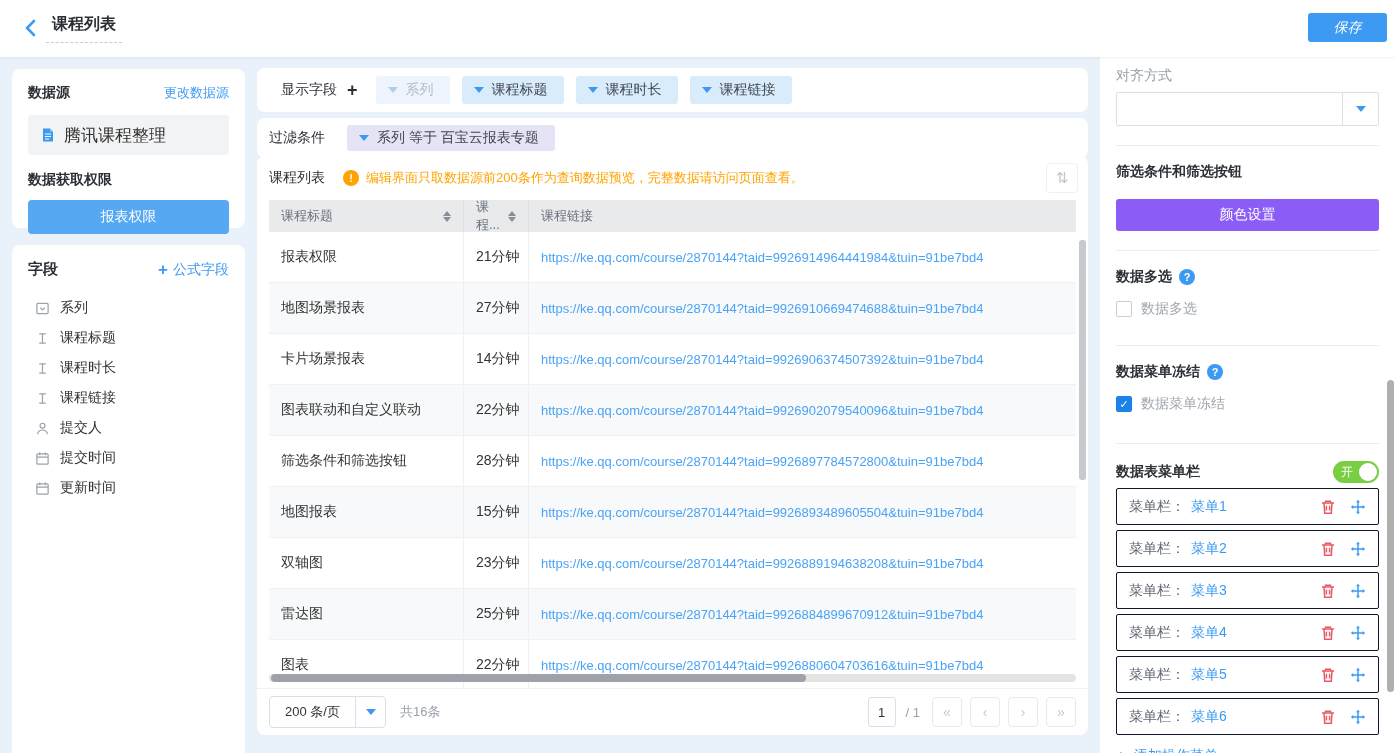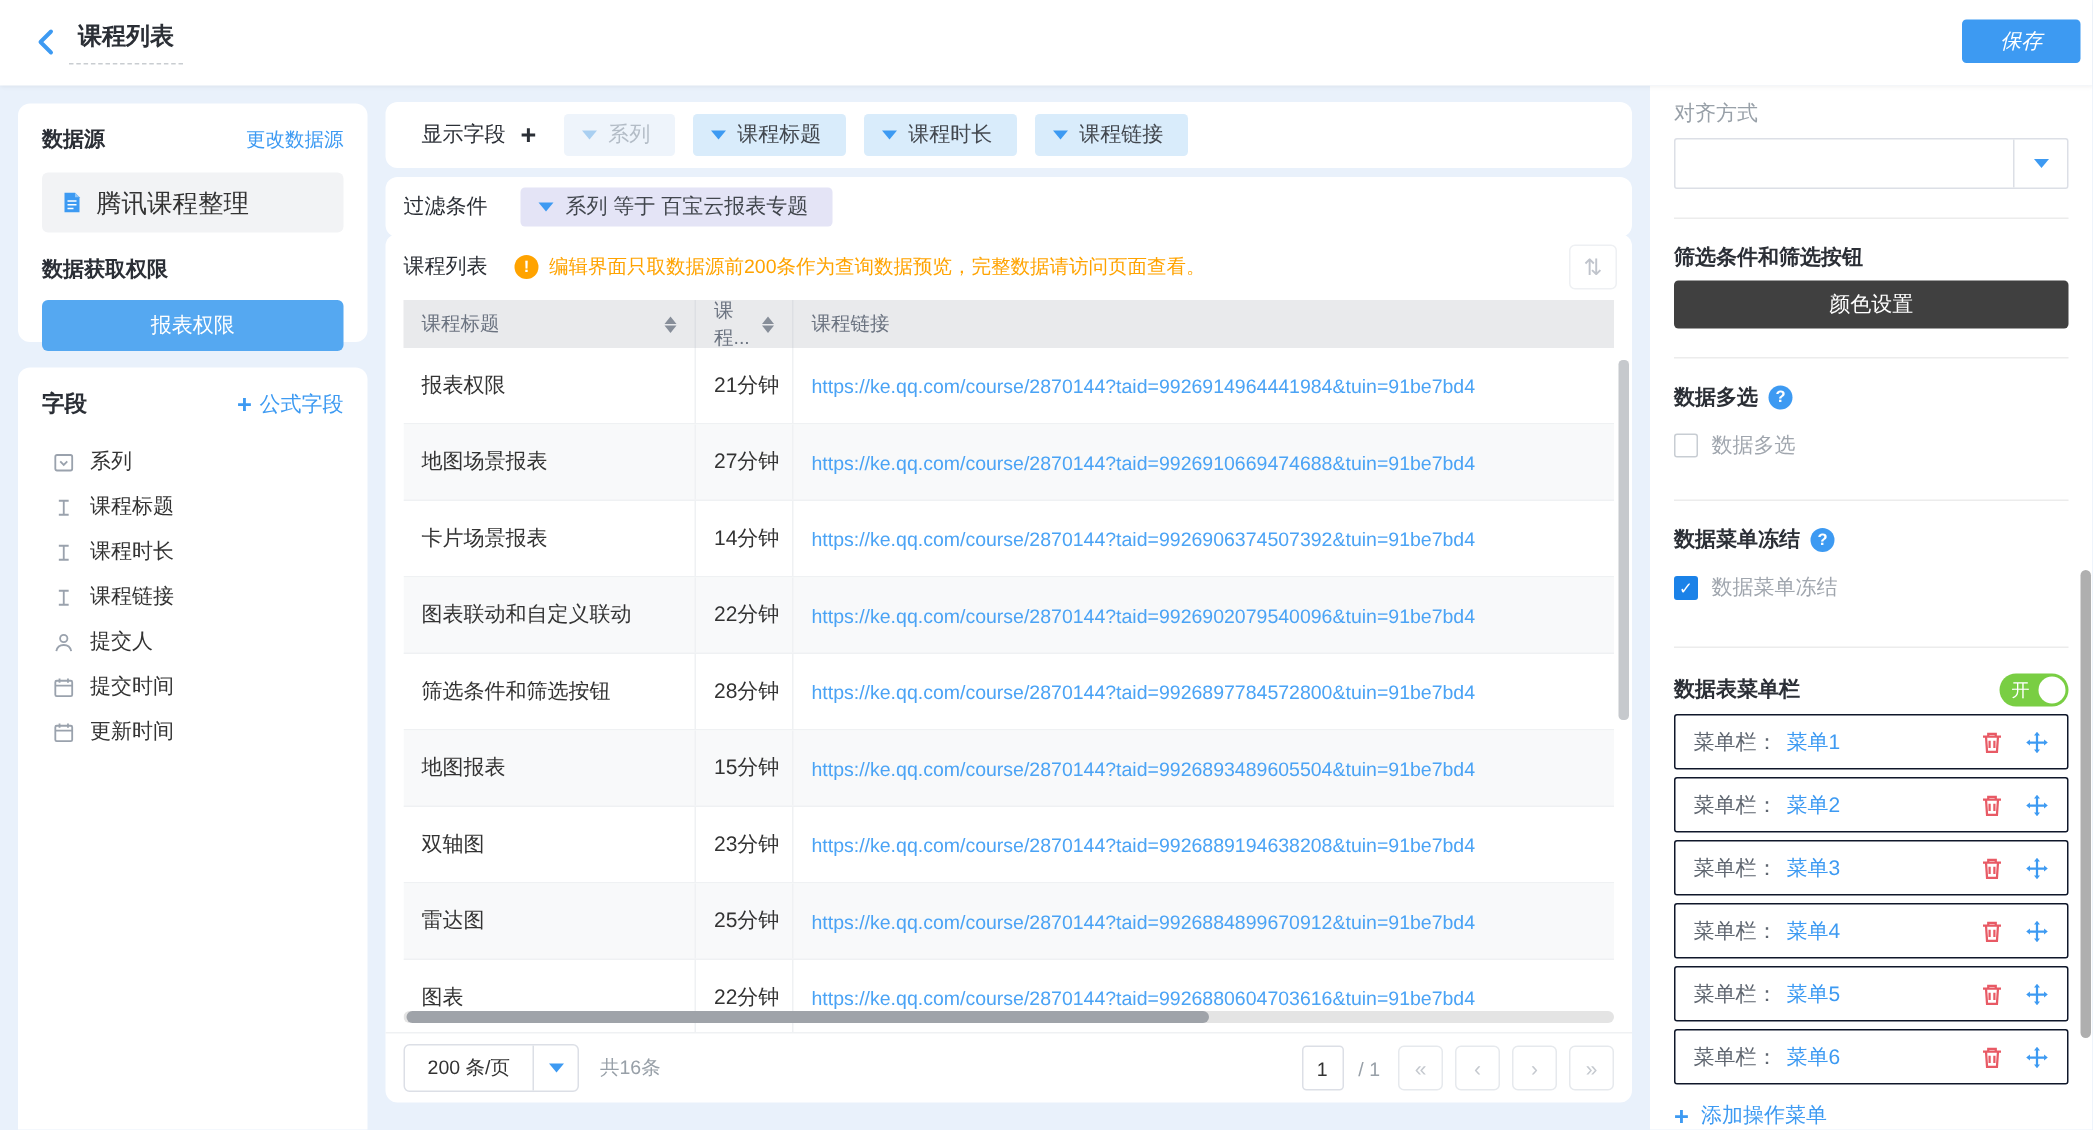--- a/index.html
+++ b/index.html
@@ -82,21 +82,21 @@
 
   
   .rpanel { position:absolute; left:1100px; top:57px; width:295px; height:710px; background:#fff; padding:10px 16px 0 16px; }
   .r-label { color:#98A0A8; font-size:14px; }
   .r-select { margin-top:7px; height:34px; border:1px solid #DCDFE6; border-radius:2px; display:flex; cursor:pointer; background:#fff; }
   .r-select .sp { flex:1; }
   .r-select .arrow-cell { width:36px; border-left:1px solid #DCDFE6; display:flex; align-items:center; justify-content:center; }
   .divider { height:1px; background:#ECECEC; margin:19px 0 0 0; }
   .r-title { margin-top:17px; font-weight:bold; font-size:14px; color:#2b2f36; display:flex; align-items:center; gap:7px; }
   .q-icon { width:16px; height:16px; border-radius:50%; background:#3D9AF2; color:#fff; font-size:11px; font-weight:bold; display:flex; align-items:center; justify-content:center; cursor:pointer; }
-  .btn-color { display:block; width:100%; height:32px; margin-top:6px; background:#404040; color:#fff; border:none; border-radius:3px; font-size:14px; cursor:pointer; }
+  .btn-color { display:block; width:100%; height:32px; margin-top:18px; background:#8b5cf6; color:#fff; border:none; border-radius:3px; font-size:14px; cursor:pointer; }
   .check-row { margin-top:14px; display:flex; align-items:center; gap:9px; color:#A0A6AE; font-size:14px; cursor:pointer; }
   .cbox { width:16px; height:16px; border:1px solid #C8CDD3; border-radius:2px; background:#fff; }
   .cbox.checked { background:#1B82E8; border-color:#1B82E8; color:#fff; font-size:11px; display:flex; align-items:center; justify-content:center; }
   .menubar-head { margin-top:17px; display:flex; align-items:center; justify-content:space-between; }
   .toggle { width:46px; height:22px; border-radius:11px; background:#79CE43; position:relative; cursor:pointer; }
   .toggle .t-label { position:absolute; left:8px; top:3px; color:#fff; font-size:12px; }
   .toggle .knob { position:absolute; right:2px; top:2px; width:18px; height:18px; border-radius:50%; background:#fff; }
   .menu-item { margin-top:5px; height:37px; border:1px solid #0f172a; border-radius:2px; display:flex; align-items:center; padding:0 12px; gap:6px; }
   .menu-item:first-of-type { margin-top:12px; }
   .mi-prefix { color:#5F6670; font-size:14px; }

